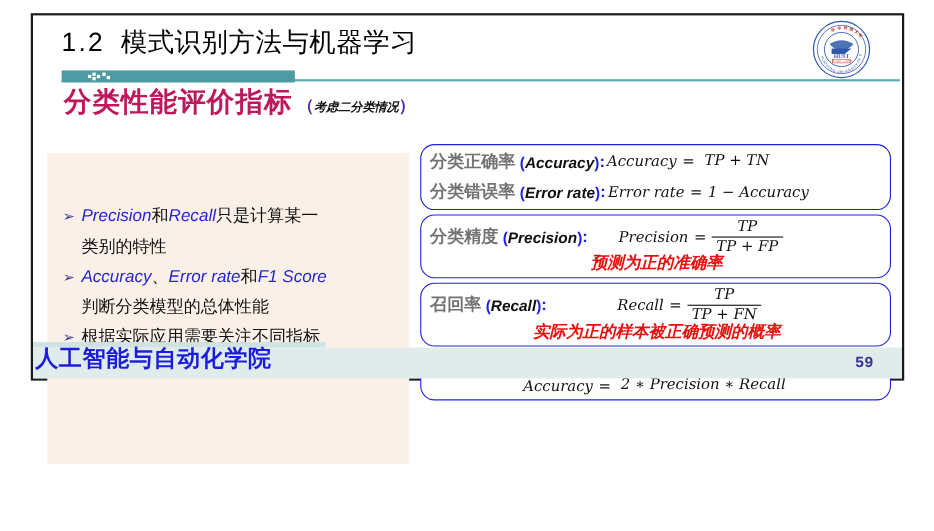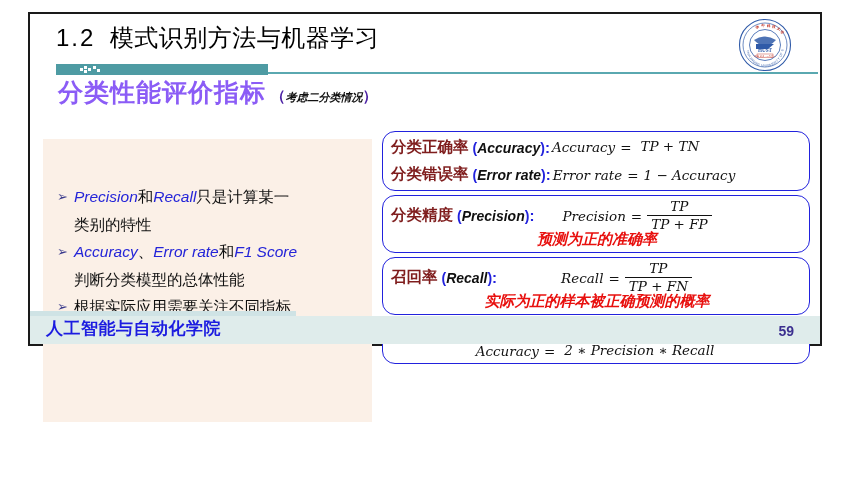--- a/index.html
+++ b/index.html
@@ -95,21 +95,21 @@
   
   .subtitle {
     position: absolute;
     left: 28px;
     top: 62px;
     white-space: nowrap;
   }
   .subtitle-main {
     font-size: 25px;
     font-weight: bold;
-    color: #8b5cf6;
+    color: #be185d;
     letter-spacing: 1px;
   }
   .subtitle-paren {
     font-size: 15px;
     color: #4d23a5;
     font-weight: bold;
   }
   .subtitle-note {
     font-size: 11px;
     font-style: italic;
@@ -176,21 +176,21 @@
     padding: 3px 6px 3px 8px;
     background: #ffffff;
   }
   .frow {
     position: relative;
     display: flex;
     align-items: center;
     white-space: nowrap;
   }
   .lab-cn {
-    color: #7f1d1d;
+    color: #737373;
     font-size: 15.5px;
     font-weight: bold;
   }
   .lab-en {
     color: #101010;
     font-size: 14px;
     font-style: italic;
     font-weight: bold;
     margin-left: 4px;
   }
@@ -239,34 +239,35 @@
   .footer-accent {
     position: absolute;
     left: 0;
     bottom: 28px;
     width: 266px;
     height: 5px;
     background: #cfe3e5;
   }
   .footer-text {
     position: absolute;
-    left: 16px;
+    left: 2px;
     bottom: 4px;
-    font-size: 17px;
+    font-size: 21px;
     font-weight: bold;
     color: #1c1ce0;
     letter-spacing: 0.5px;
   }
   .page-num {
     position: absolute;
     right: 26px;
     bottom: 5px;
     font-size: 14px;
     font-weight: bold;
     color: #3b2f8f;
+    font-family: Liberation Mono, monospace;
   }
 </style>
 </head>
 <body>
 
 <div id="slide">
 
   <div class="slide-title">
     <span class="title-num">1.2</span>
     &nbsp;<span>模式识别方法与机器学习</span>

